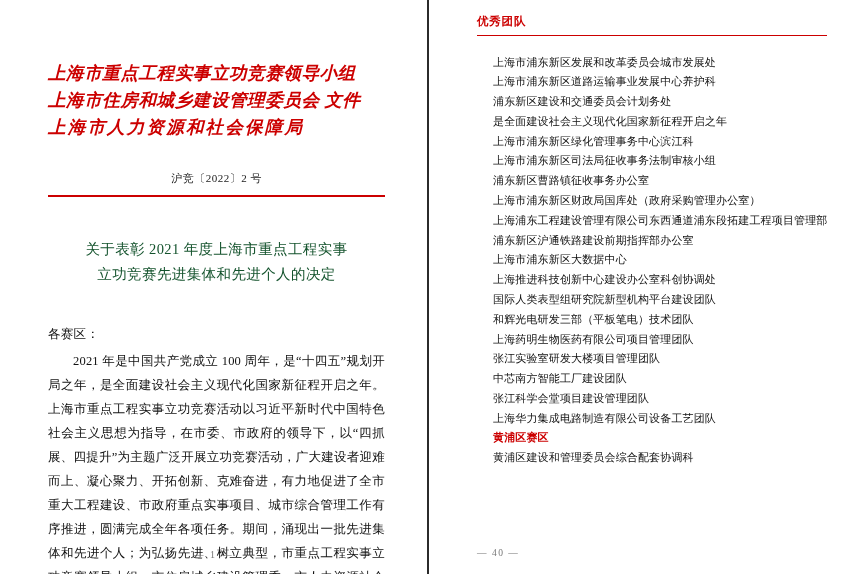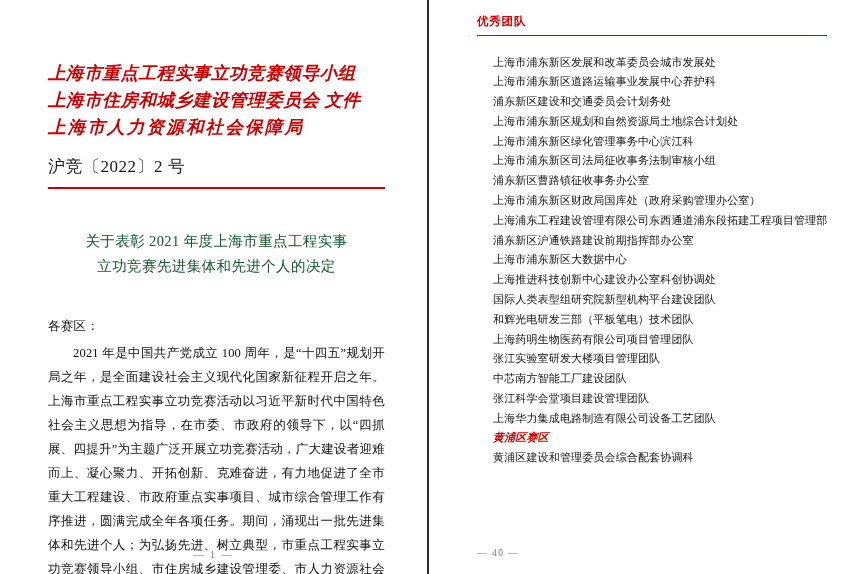--- a/index.html
+++ b/index.html
@@ -47,23 +47,23 @@
     font-size: 17.5px;
     line-height: 1.55;
     letter-spacing: 0.6px;
     white-space: nowrap;
     font-style: italic;
   }
   .doc-header-line.l3 {
     letter-spacing: 2.2px;
   }
   .doc-number {
-    margin-top: 14px;
-    text-align: left;
-    font-size: 17px;
+    margin-top: 30px;
+    text-align: center;
+    font-size: 11px;
     color: #1a1a1a;
     letter-spacing: 0.5px;
   }
   .red-rule {
     margin-top: 9px;
     height: 1.6px;
     background: #cc0000;
     width: 100%;
   }
   .doc-title {
@@ -133,21 +133,20 @@
     font-size: 11px;
     color: #111;
     line-height: 1.0;
     padding: 4.4px 0;
     letter-spacing: 0.15px;
     white-space: nowrap;
   }
   .col-item.sub-heading {
     color: #cc0000;
     font-weight: bold;
-    font-style: italic;
   }
   .page-num-right {
     position: absolute;
     left: 48px;
     bottom: 16px;
     font-size: 9.5px;
     color: #777;
     letter-spacing: 1.5px;
   }
 </style>
@@ -183,21 +182,21 @@
     <div class="page-num-left">— 1 —</div>
   </div>
 
   <div class="right-page">
     <div class="col-heading">优秀团队</div>
     <div class="col-rule"></div>
     <ul class="col-list" id="award-list">
         <li class="col-item">上海市浦东新区发展和改革委员会城市发展处</li>
         <li class="col-item">上海市浦东新区道路运输事业发展中心养护科</li>
         <li class="col-item">浦东新区建设和交通委员会计划务处</li>
-        <li class="col-item">上海市浦东新区规划和自然资源局土地综合计划处</li>
+        <li class="col-item">是全面建设社会主义现代化国家新征程开启之年</li>
         <li class="col-item">上海市浦东新区绿化管理事务中心滨江科</li>
         <li class="col-item">上海市浦东新区司法局征收事务法制审核小组</li>
         <li class="col-item">浦东新区曹路镇征收事务办公室</li>
         <li class="col-item">上海市浦东新区财政局国库处（政府采购管理办公室）</li>
         <li class="col-item">上海浦东工程建设管理有限公司东西通道浦东段拓建工程项目管理部</li>
         <li class="col-item">浦东新区沪通铁路建设前期指挥部办公室</li>
         <li class="col-item">上海市浦东新区大数据中心</li>
         <li class="col-item">上海推进科技创新中心建设办公室科创协调处</li>
         <li class="col-item">国际人类表型组研究院新型机构平台建设团队</li>
         <li class="col-item">和辉光电研发三部（平板笔电）技术团队</li>

